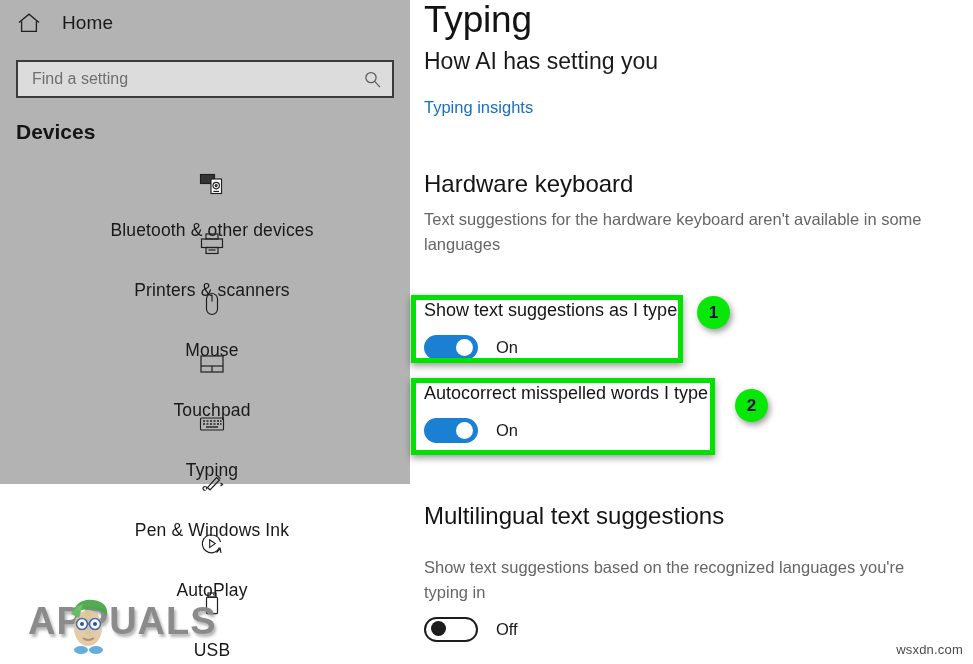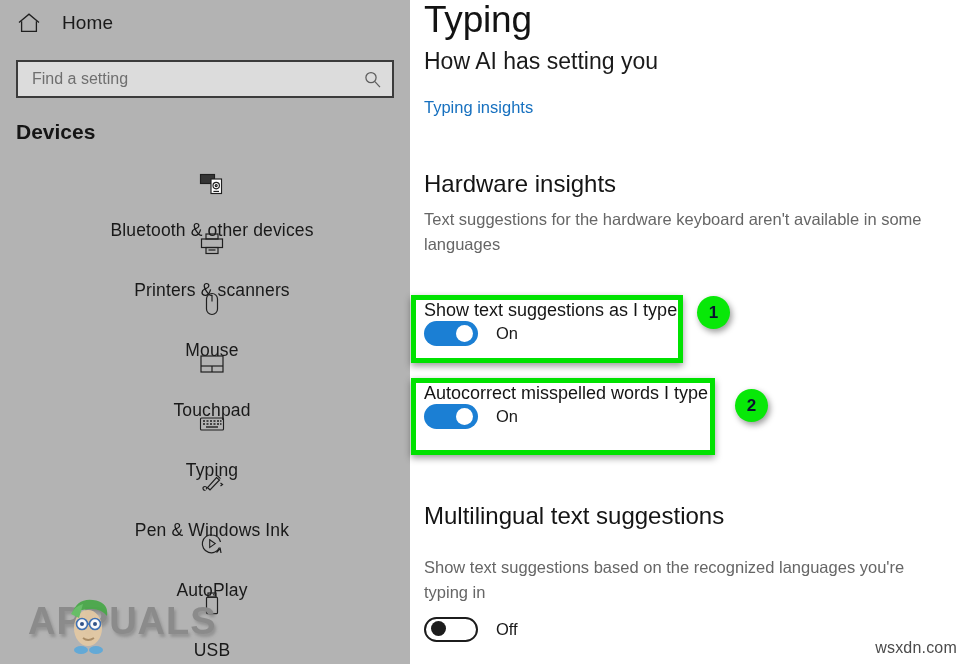--- a/index.html
+++ b/index.html
@@ -6,21 +6,21 @@
   html,body{ width:973px; height:664px; overflow:hidden; }
   body{
     font-family:"Liberation Sans", sans-serif;
     background:#ffffff;
     position:relative;
   }
   #app{ position:absolute; inset:0; display:flex; }
 
   
   .sidebar{
-    width:410px; height:664px;
+    width:410px; height:484px;
     background:#b3b3b3;
     flex:0 0 410px;
     position:relative;
   }
   .home-row{
     display:flex; align-items:center;
     height:46px; padding-left:16px; gap:20px;
   }
   .home-row .ico{ width:26px; height:26px; display:block; }
   .home-label{
@@ -103,20 +103,21 @@
   }
 
   
   .toggle-block{ position:absolute; }
   .toggle-label{
     font-size:18px; color:#151515;
     line-height:22px; white-space:nowrap;
   }
   .toggle-row{
     display:flex; align-items:center; gap:18px;
+    margin-top:14px;
   }
   .switch{
     width:54px; height:25px; border-radius:13px;
     background:#1b7fd4;
     position:relative; flex:0 0 54px;
     cursor:pointer;
   }
   .switch .knob{
     position:absolute; top:4px; right:5px;
     width:17px; height:17px; border-radius:50%;
@@ -156,22 +157,22 @@
     position:absolute;
     font-size:38px; font-weight:bold;
     color:#8b8b8b;
     letter-spacing:1px;
     left:28px; top:600px;
     text-shadow:2px 3px 3px rgba(120,120,120,.55);
     font-family:"Liberation Sans", sans-serif;
   }
   .wm-face{ position:absolute; left:55px; top:594px; }
   .wm-site{
-    position:absolute; right:16px; bottom:7px;
-    font-size:16px; color:#4b4b4b;
+    position:absolute; right:10px; bottom:7px;
+    font-size:13px; color:#4b4b4b;
     font-family:"Liberation Sans", sans-serif;
     letter-spacing:.2px;
   }
 </style>
 </head>
 <body>
 
 <div id="app">
 
   <div class="sidebar">
@@ -295,21 +296,21 @@
 
     </div>
   </div>
 
   <div class="main">
 
     <h1 class="page-title">Typing</h1>
     <h2 class="sub-head">How AI has setting you</h2>
     <a class="link" href="#">Typing insights</a>
 
-    <h2 class="sec-head">Hardware insights</h2>
+    <h2 class="sec-head">Hardware keyboard</h2>
     <div class="sec-desc">Text suggestions for the hardware keyboard aren't available in some languages</div>
 
     
     <div class="toggle-block" style="left:14px; top:299px;">
       <div class="toggle-label">Show text suggestions as I type</div>
       <div class="toggle-row">
         <div class="switch">
           <span class="knob"></span>
         </div>
         <span class="switch-state">On</span>

